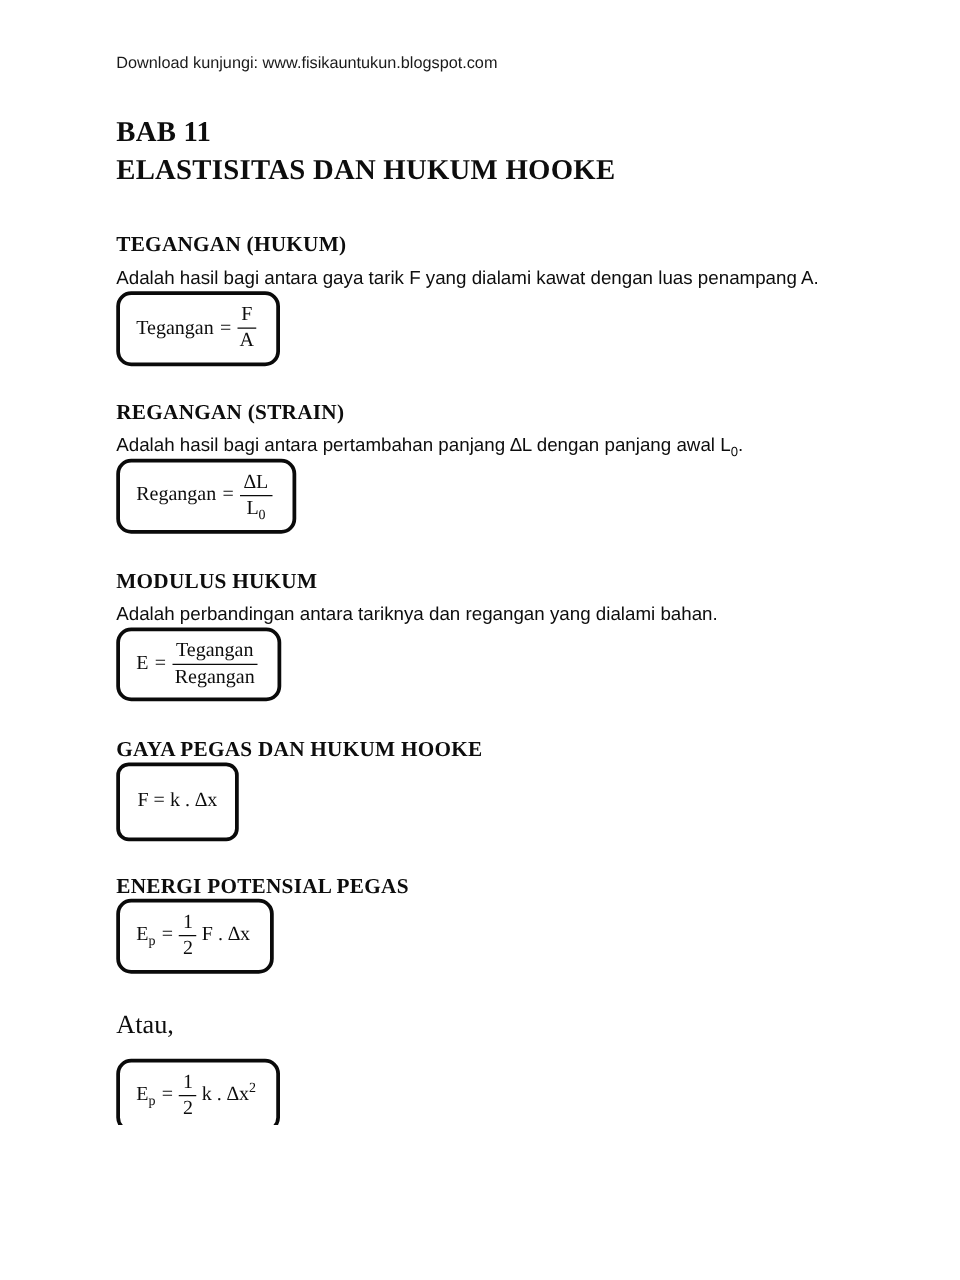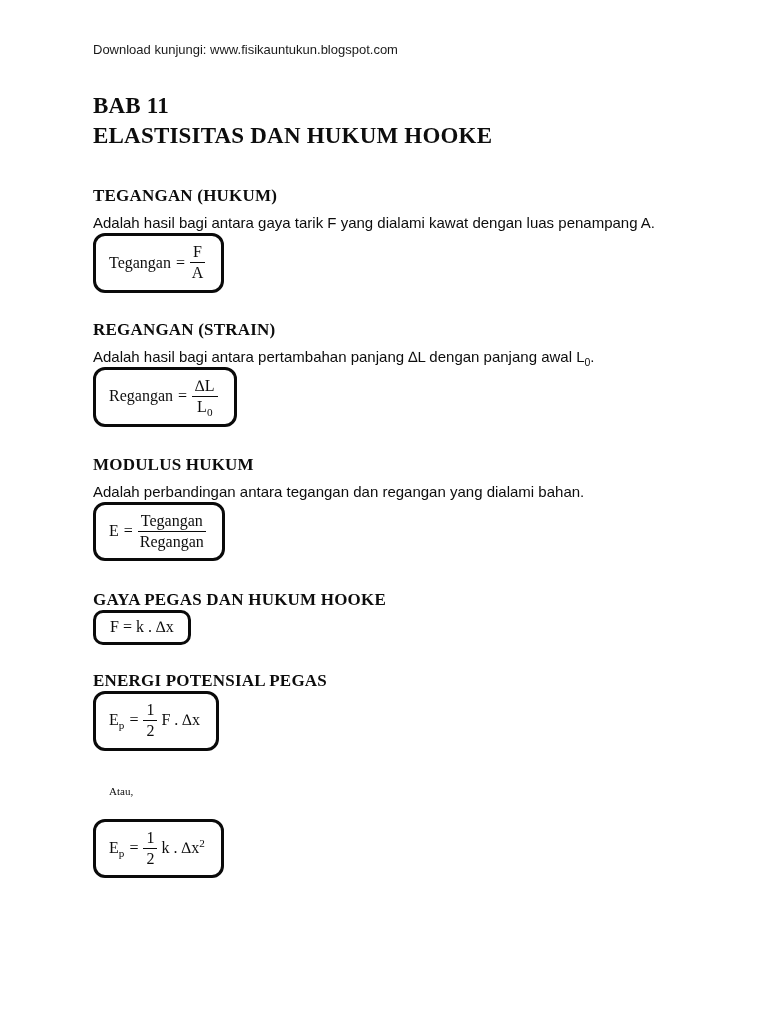--- a/index.html
+++ b/index.html
@@ -58,21 +58,21 @@
   .sec-gaya     { margin-top: 28px; }
   .sec-energi   { margin-top: 25px; }
 
   .formula-box {
     display: inline-block;
     border: 3px solid #0a0a0a;
     border-radius: 12px;
     padding: 7px 16px 7px 13px;
     background: #ffffff;
   }
-  .formula-box.small { padding: 5px 14px; border-radius: 10px; }
+  .formula-box.small { padding: 19px 14px; border-radius: 10px; }
   .formula {
     display: inline-flex;
     align-items: center;
     font-family: "Liberation Serif", serif;
     font-size: 16px;
     line-height: 1.15;
     white-space: pre;
   }
   .eq { margin: 0 5px; }
   .frac {
@@ -84,23 +84,23 @@
   }
   .frac .num {
     display: block;
     border-bottom: 1.5px solid #0a0a0a;
     padding: 0 3px 1px 3px;
   }
   .frac .den { display: block; padding-top: 1px; }
   sub.sm { font-size: 70%; line-height: 0; }
   sup.sm { font-size: 70%; line-height: 0; }
   .atau {
-    margin: 30px 0 0 16px;
+    margin: 30px 0 0 0;
     font-family: "Liberation Serif", serif;
-    font-size: 11px;
+    font-size: 21px;
     line-height: 20px;
   }
   .box-after-atau { margin-top: 18px; }
 </style>
 </head>
 <body>
 
 <div class="page">
 
   <div class="download-note">Download kunjungi: www.fisikauntukun.blogspot.com</div>
@@ -135,21 +135,21 @@
         <span class="frac">
           <span class="num">∆L</span>
           <span class="den"><span>L</span><sub class="sm">0</sub></span>
         </span>
       </span>
     </div>
   </section>
 
   <section class="sec-modulus">
     <h2 class="sec-heading">MODULUS HUKUM</h2>
-    <p class="sec-body">Adalah perbandingan antara tegangan dan regangan yang dialami bahan.</p>
+    <p class="sec-body">Adalah perbandingan antara tariknya dan regangan yang dialami bahan.</p>
     <div class="formula-box">
       <span class="formula">
         <span>E</span>
         <span class="eq">=</span>
         <span class="frac">
           <span class="num">Tegangan</span>
           <span class="den">Regangan</span>
         </span>
       </span>
     </div>

